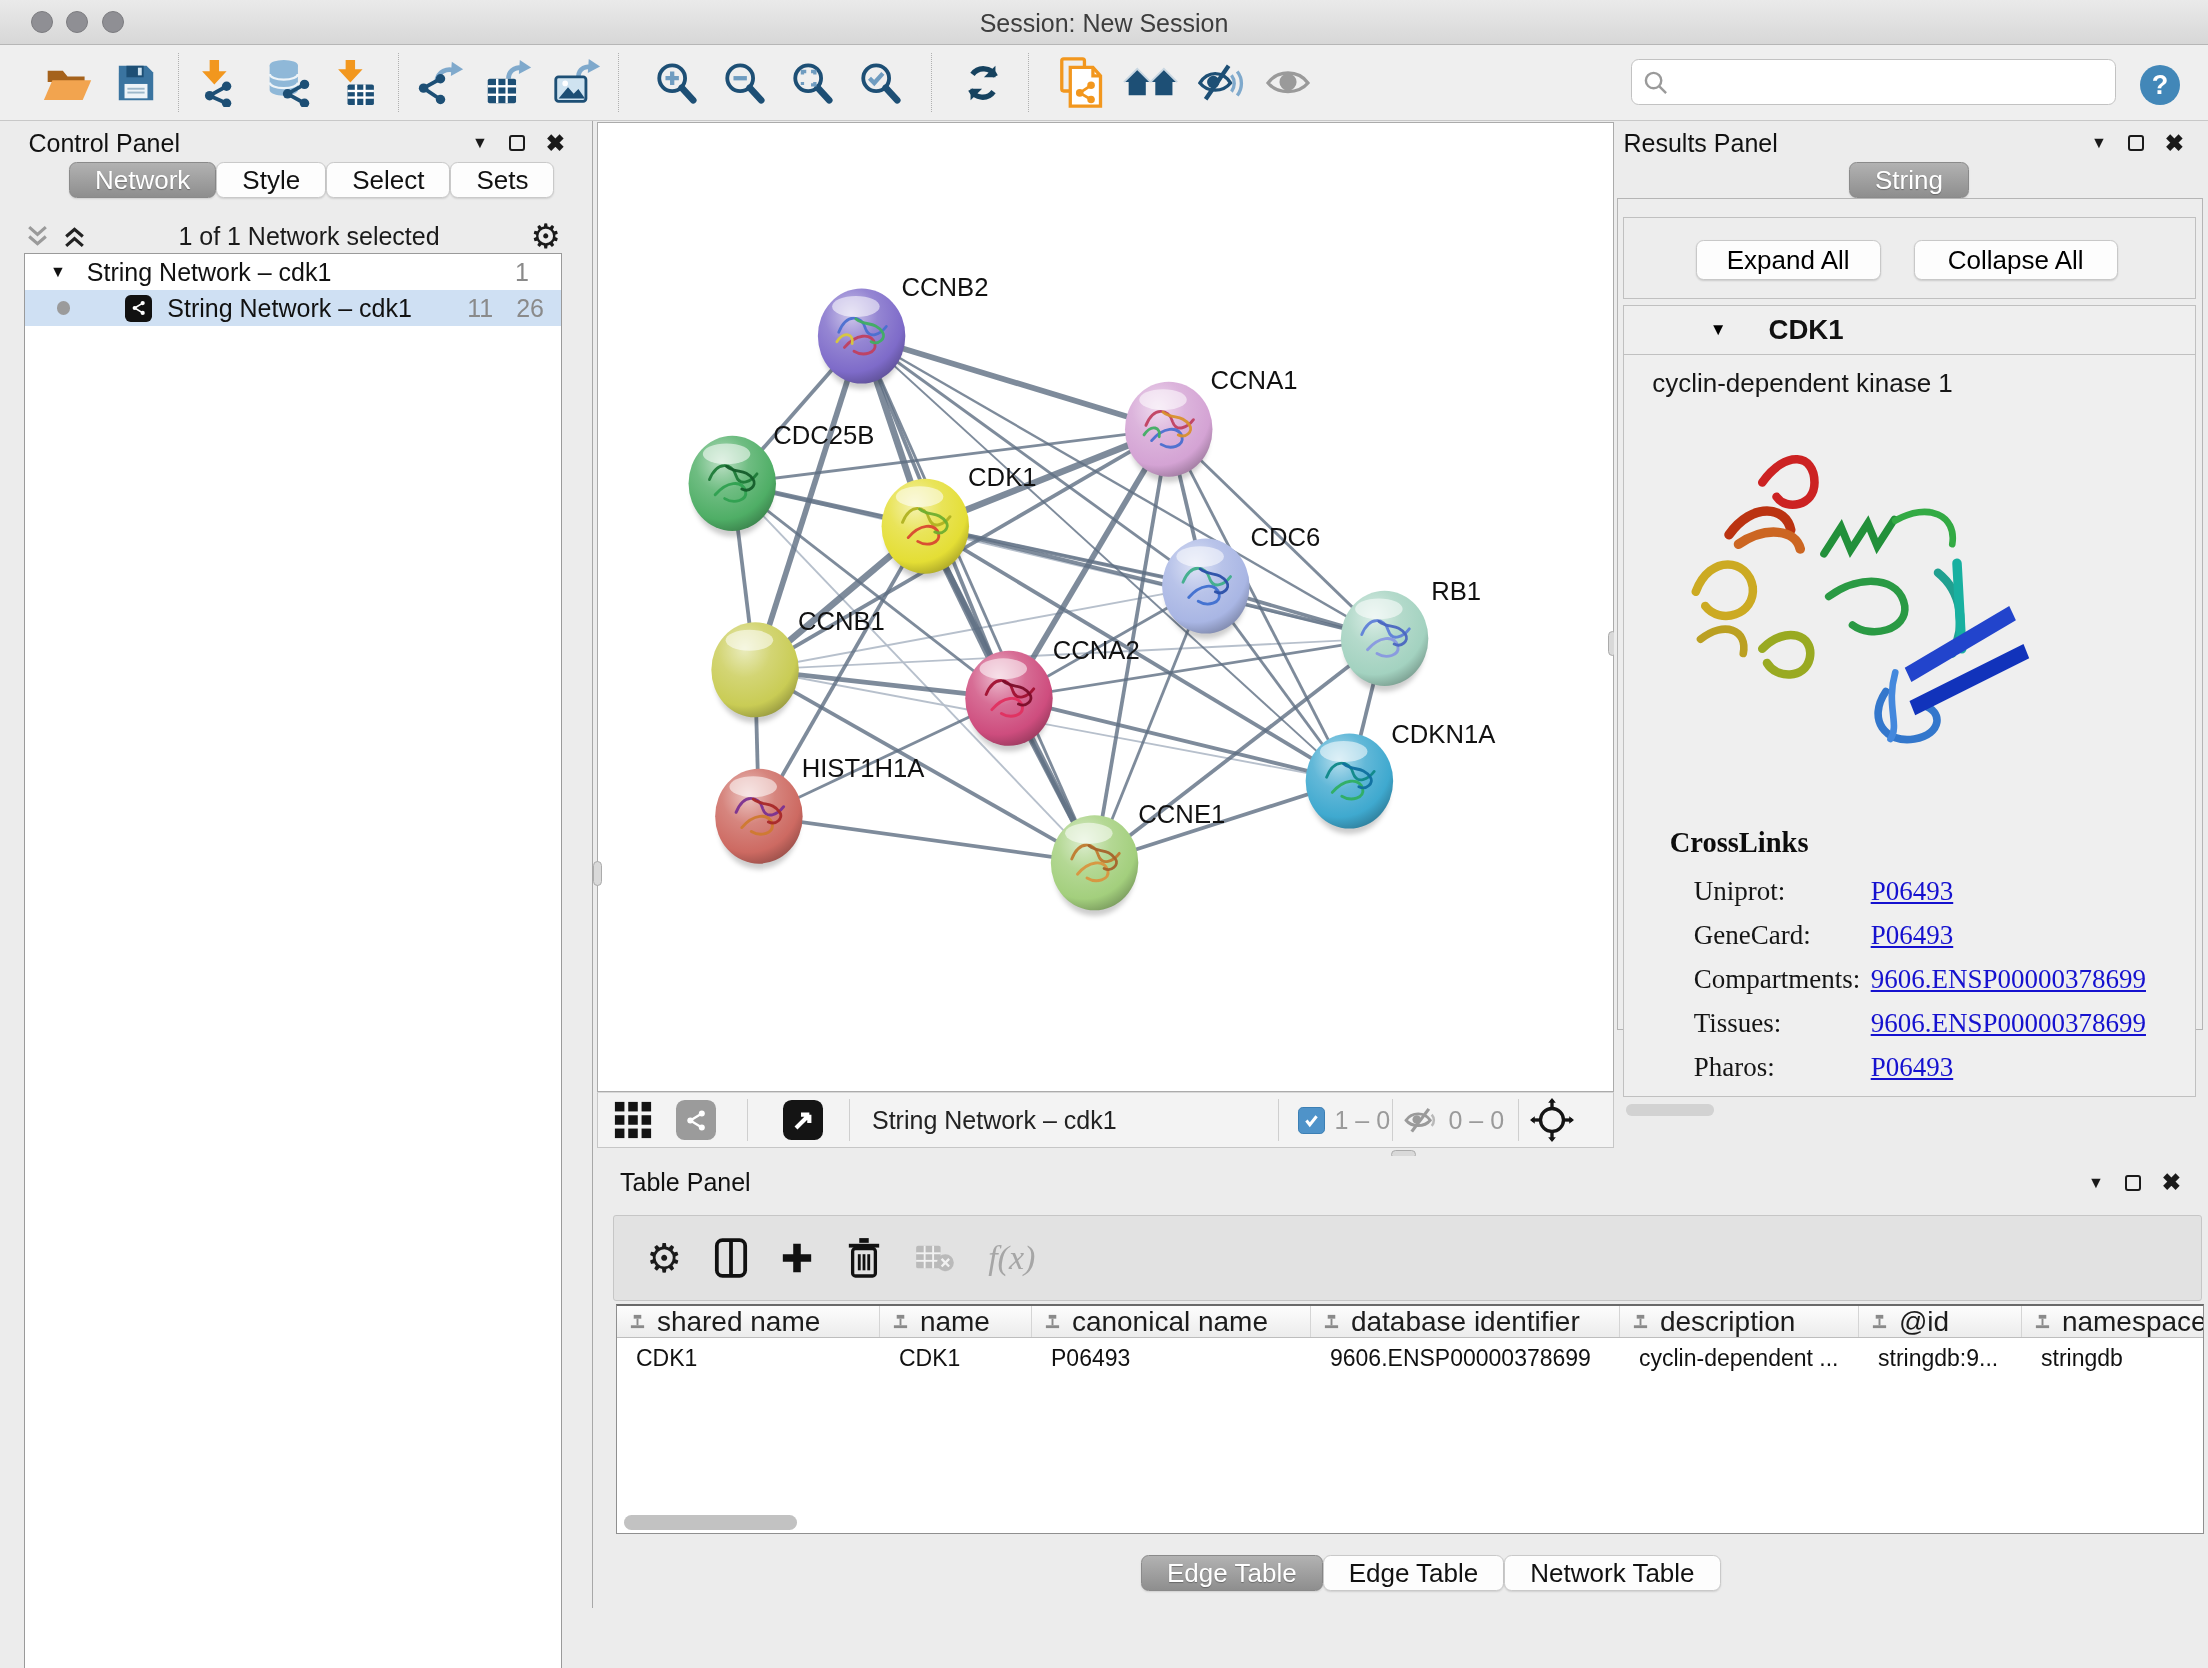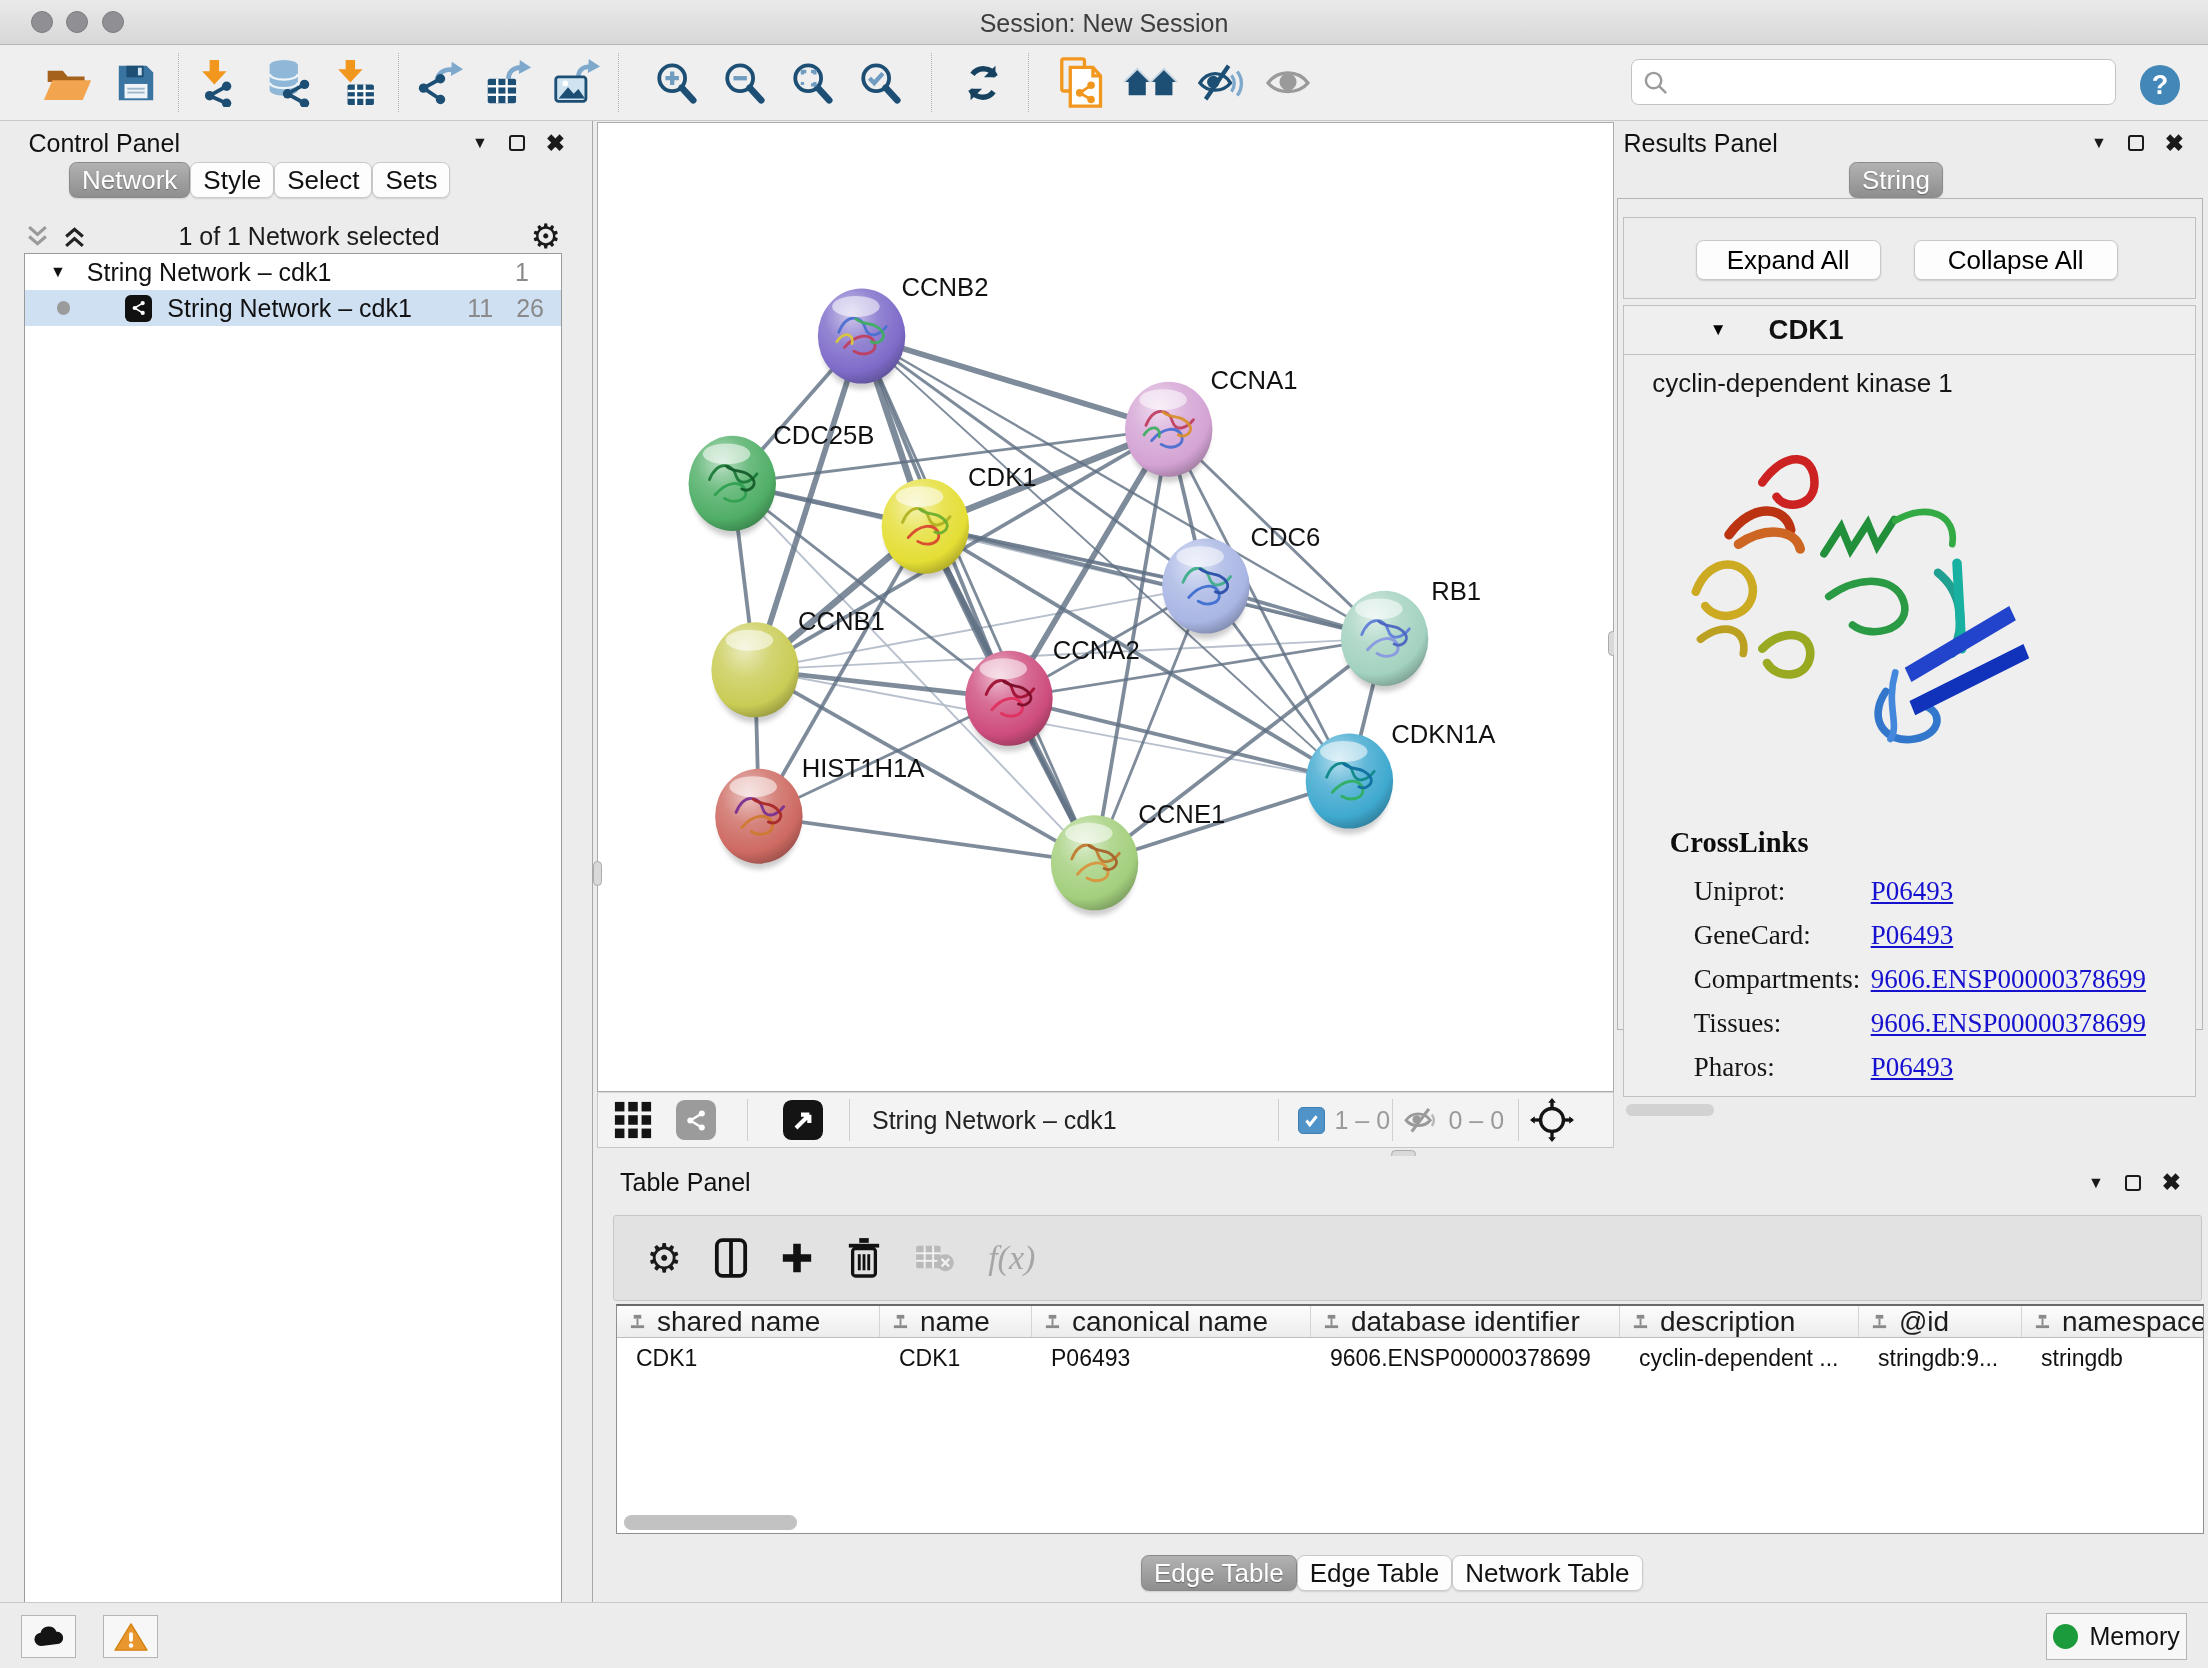--- a/index.html
+++ b/index.html
@@ -25,21 +25,21 @@
   .helpbtn { position:absolute; left:2140px; top:20px; width:40px; height:40px; border-radius:50%;
     background:#4287b8; color:#fff; font-size:27px; font-weight:bold; display:flex; align-items:center; justify-content:center; }
 
   
   .ptitle { font-size:25px; color:#111; }
   .pbtns { display:flex; align-items:center; gap:21px; }
   .caret { font-size:16px; color:#1a1a1a; }
   .maxbox { width:16px; height:16px; border:2.4px solid #1a1a1a; border-radius:2.9px; }
   .closex { font-size:23px; font-weight:bold; color:#1a1a1a; }
 
-  .tab { height:36px; padding:0 12px; display:flex; align-items:center; justify-content:center;
+  .tab { height:36px; padding:0 25px; display:flex; align-items:center; justify-content:center;
     font-size:26px; background:#fdfdfd; border:1px solid #c9c9c9; border-radius:7.6px; color:#111;
     box-shadow:0 1px 1.9px rgba(0,0,0,.12); }
   .tab.active { background:linear-gradient(#b2b2b2,#8e8e8e); color:#fff; border-color:#8a8a8a;
     text-shadow:0 1px 1px rgba(0,0,0,.3); }
 
   
   .control-panel { position:absolute; left:0; top:121px; width:593px; height:1487px; background:#ececec;
     border-right:1px solid #a8a8a8; }
   .cp-head { position:absolute; left:28.5px; right:27px; top:7.6px; display:flex; justify-content:space-between; align-items:center; }
   #cp-tabs { position:absolute; left:69px; top:41px; display:flex; }
@@ -878,33 +878,15 @@
         </div>
     </div>
     <div class="tbl-thumb"></div>
     <div id="tp-tabs">
         <div class="tab active">Edge Table</div>
         <div class="tab">Edge Table</div>
         <div class="tab">Network Table</div>
       </div>
   </div>
 
-  <div class="statusbar">
-    <div class="sb-btn" style="left:21px">
-      <svg width="32" height="23" viewBox="0 0 34 24">
-        <path d="M9 22a7 7 0 0 1-1-14 9 9 0 0 1 17-1 6.5 6.5 0 0 1 1 13z" fill="#141414"></path>
-      </svg>
-    </div>
-    <div class="sb-btn" style="left:103px">
-      <svg width="34" height="30" viewBox="0 0 36 32">
-        <path d="M18 2 L35 30 H1z" fill="#e8962e" stroke="#d3830f" stroke-width="1.5" stroke-linejoin="round"></path>
-        <rect x="16" y="11" width="4" height="10" rx="2" fill="#fff"></rect>
-        <circle cx="18" cy="25" r="2.4" fill="#fff"></circle>
-      </svg>
-    </div>
-    <div class="memory-btn">
-      <span class="mem-dot"></span>
-      <span>Memory</span>
-    </div>
-  </div>
 
 </div>
 
 
 </body></html>

